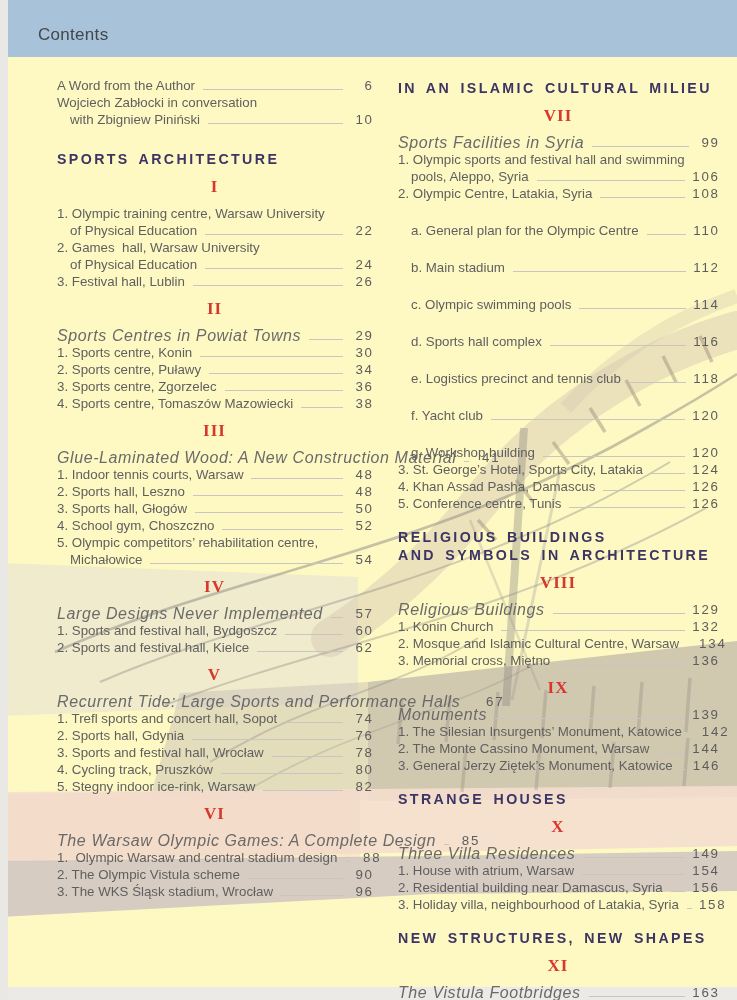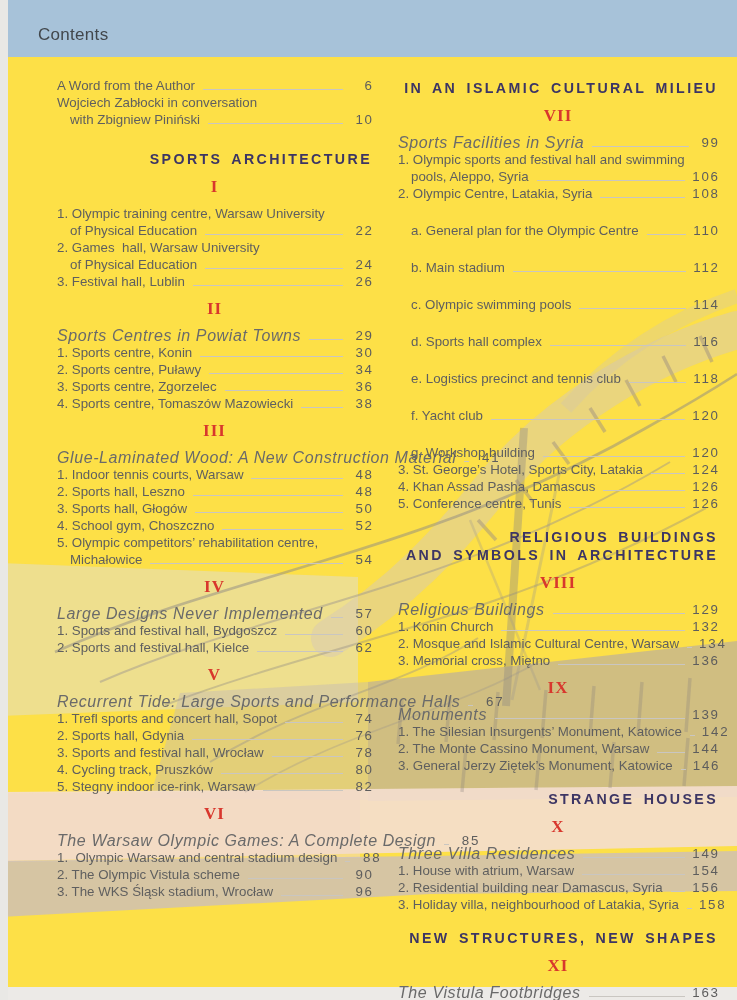--- a/index.html
+++ b/index.html
@@ -1,26 +1,26 @@
 <!DOCTYPE html>
 <html style="--band-blue: #a7c2d9; --heading-navy: #3c3564; --numeral-red: #d8372d; --text-gray: #5f5f5f; --wash-tan: #d7cab4; --wash-taupe: #b4aaa4; --wash-pink: #f4decf; --wash-mauve: #c8bcc1;"><head>
 <meta charset="utf-8">
 <style>
   html,body{margin:0;padding:0;}
-  .page{position:relative;width:737px;height:1000px;background:#fde047;overflow:hidden;
+  .page{position:relative;width:737px;height:1000px;background:#fef9c3;overflow:hidden;
         font-family:"Liberation Sans",sans-serif;}
   .art{position:absolute;left:0;top:0;z-index:0;}
   .left-strip{position:absolute;left:0;top:0;width:8px;height:1000px;background:#e9e8e5;z-index:3;}
   .bottom-strip{position:absolute;left:0;bottom:0;width:737px;height:13px;background:#eceae7;z-index:1;}
   .band{position:absolute;left:8px;top:0;width:729px;height:57px;background:var(--band-blue,#a7c2d9);z-index:2;}
   .band .title{position:absolute;left:30px;top:25px;font-size:17px;color:#42474c;letter-spacing:.3px;}
   .col{position:absolute;top:57px;z-index:4;font-size:13.3px;line-height:17px;color:var(--text-gray,#5f5f5f);}
   #left-col{left:57px;width:315px;padding-top:20px;}
   #right-col{left:398px;width:320px;padding-top:20px;}
-  .part{font-weight:bold;color:var(--heading-navy,#3c3564);text-align:right;font-size:14.2px;
+  .part{font-weight:bold;color:var(--heading-navy,#3c3564);text-align:left;font-size:14.2px;
         letter-spacing:2.4px;word-spacing:3px;line-height:18px;margin:16px 0 2px;}
   .col .part:first-child{margin-top:2px;}
   .numeral{font-family:"Liberation Serif",serif;font-weight:bold;color:var(--numeral-red,#d8372d);
         text-align:center;font-size:17px;letter-spacing:1px;margin:10px 0;}
   .entry{margin:0;}
   .chapter{margin-top:1px;}
   .chapter .txt,.chapter .tline{font-style:italic;letter-spacing:.6px;color:#6a6a6a;font-size:16px;}
   .row{display:flex;}
   .txt,.tline{white-space:pre;}
   .cont{padding-left:13px;}

